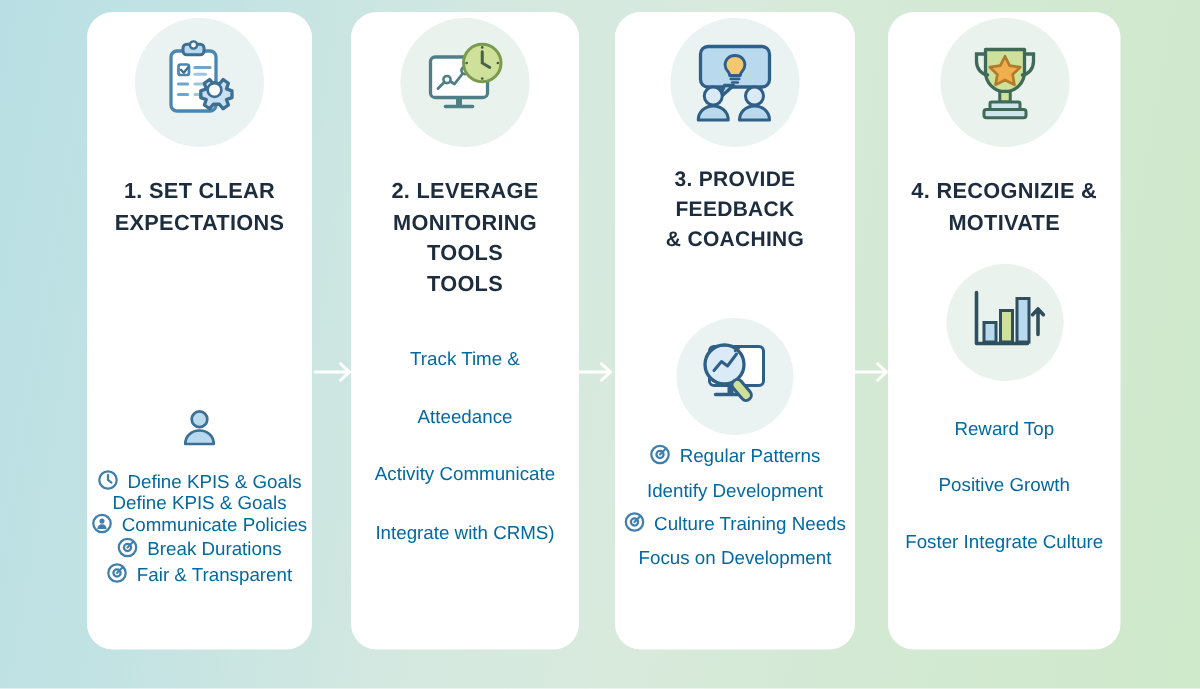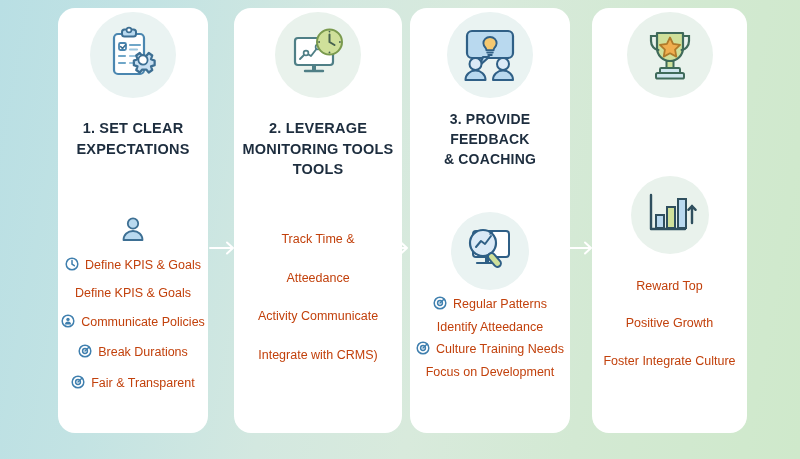--- a/index.html
+++ b/index.html
@@ -36,21 +36,21 @@
     top: 8px;
     bottom: 26px;
     background: #ffffff;
     border-radius: 17px;
     display: flex;
     flex-direction: column;
     align-items: center;
     padding: 4px 8px 10px 8px;
   }
   .card-1 { left: 58px;  width: 150px; }
-  .card-2 { left: 234px; width: 168px; }
+  .card-2 { left: 234px; width: 152px; }
   .card-3 { left: 410px; width: 160px; }
   .card-4 { left: 592px; width: 155px; }
 
   
   .medallion {
     width: 86px;
     height: 86px;
     border-radius: 50%;
     display: flex;
     align-items: center;
@@ -99,21 +99,21 @@
     flex-direction: column;
     align-items: center;
     flex: 0 0 auto;
   }
   .bullet {
     display: flex;
     align-items: center;
     justify-content: center;
     gap: 6px;
     font-size: 12.5px;
-    color: #c2410c;
+    color: #0369a1;
     line-height: 1;
     white-space: nowrap;
   }
   .bullet .bi { flex: 0 0 auto; display: block; }
   .bullet.no-icon { padding-left: 0; }
 
   
   .arrow {
     position: absolute;
     top: 239px;
@@ -155,21 +155,21 @@
     <div class="card-title">1. SET CLEAR
 EXPECTATIONS</div>
 
     <div class="mid-icon" style="margin-bottom:14px;">
       <svg width="28" height="28" viewBox="0 0 28 28">
         <circle cx="14" cy="8.5" r="5.2" fill="#b9d9ef" stroke="#3d6f93" stroke-width="1.8"></circle>
         <path d="M4.5 25c0-5.4 4.3-9 9.5-9s9.5 3.6 9.5 9z" fill="#b9d9ef" stroke="#3d6f93" stroke-width="1.8" stroke-linejoin="round"></path>
       </svg>
     </div>
 
-    <ul class="bullets" style="gap:14px; margin-bottom:32px;">
+    <ul class="bullets" style="margin-bottom:32px;">
       <li class="bullet">
         <span class="bi">
           <svg width="14" height="14" viewBox="0 0 14 14">
               <circle cx="7" cy="7" r="5.8" fill="none" stroke="#3f7fae" stroke-width="1.5"></circle>
               <path d="M7 3.6V7l2.3 1.7" fill="none" stroke="#3f7fae" stroke-width="1.5" stroke-linecap="round"></path>
             </svg>
         </span>
         <span>Define KPIS &amp; Goals</span>
       </li>
       <li class="bullet no-icon">
@@ -283,21 +283,21 @@
         <span class="bi">
           <svg width="14" height="14" viewBox="0 0 14 14">
               <circle cx="7" cy="7" r="5.8" fill="none" stroke="#3f7fae" stroke-width="1.5"></circle>
               <circle cx="7" cy="7" r="2.4" fill="none" stroke="#3f7fae" stroke-width="1.5"></circle>
               <path d="M7 7l3.6-3.6" stroke="#3f7fae" stroke-width="1.4" stroke-linecap="round"></path>
             </svg>
         </span>
         <span>Regular Patterns</span>
       </li>
       <li class="bullet no-icon">
-        <span>Identify Atteedance</span>
+        <span>Identify Development</span>
       </li>
       <li class="bullet">
         <span class="bi">
           <svg width="14" height="14" viewBox="0 0 14 14">
               <circle cx="7" cy="7" r="5.8" fill="none" stroke="#3f7fae" stroke-width="1.5"></circle>
               <circle cx="7" cy="7" r="2.4" fill="none" stroke="#3f7fae" stroke-width="1.5"></circle>
               <path d="M7 7l3.6-3.6" stroke="#3f7fae" stroke-width="1.4" stroke-linecap="round"></path>
             </svg>
         </span>
         <span>Culture Training Needs</span>
@@ -314,20 +314,22 @@
         <path d="M18 9h26v15c0 7.2-5.8 13-13 13s-13-5.8-13-13z" fill="#cfe09a" stroke="#3f6a5a" stroke-width="2.2" stroke-linejoin="round"></path>
         <path d="M18 12h-6v5c0 5 3.6 8.6 7.4 9" fill="none" stroke="#3f6a5a" stroke-width="2.2" stroke-linecap="round"></path>
         <path d="M44 12h6v5c0 5-3.6 8.6-7.4 9" fill="none" stroke="#3f6a5a" stroke-width="2.2" stroke-linecap="round"></path>
         <rect x="27.5" y="37" width="7" height="7" fill="#cfe09a" stroke="#3f6a5a" stroke-width="2"></rect>
         <rect x="21" y="44" width="20" height="5" rx="1.2" fill="#cfe5ee" stroke="#3f6a5a" stroke-width="2"></rect>
         <rect x="17" y="49" width="28" height="5.5" rx="1.6" fill="#cfe5ee" stroke="#3f6a5a" stroke-width="2"></rect>
         <path d="M31 13.5l3.1 6.3 7 1-5 4.9 1.2 6.9-6.3-3.3-6.3 3.3 1.2-6.9-5-4.9 7-1z" fill="#f0ae4e" stroke="#b07b2a" stroke-width="1.8" stroke-linejoin="round"></path>
       </svg>
     </div>
 
+    <div class="card-title">4. RECOGNIZIE &amp;
+MOTIVATE</div>
 
     <div class="mid-icon" style="margin-bottom:26px;">
       <div class="medallion tint-green small">
         <svg width="56" height="52" viewBox="0 0 56 52">
           <path d="M9 6v34h34" fill="none" stroke="#2f4f5e" stroke-width="2.4" stroke-linecap="round" stroke-linejoin="round"></path>
           <rect x="14" y="26" width="8" height="13" fill="#b9d9ef" stroke="#2f4f5e" stroke-width="2"></rect>
           <rect x="25" y="18" width="8" height="21" fill="#cfe09a" stroke="#2f4f5e" stroke-width="2"></rect>
           <rect x="36" y="10" width="8" height="29" fill="#b9d9ef" stroke="#2f4f5e" stroke-width="2"></rect>
           <path d="M50 34V17m0 0l-3.6 3.8M50 17l3.6 3.8" fill="none" stroke="#2f4f5e" stroke-width="2.4" stroke-linecap="round" stroke-linejoin="round"></path>
         </svg>

